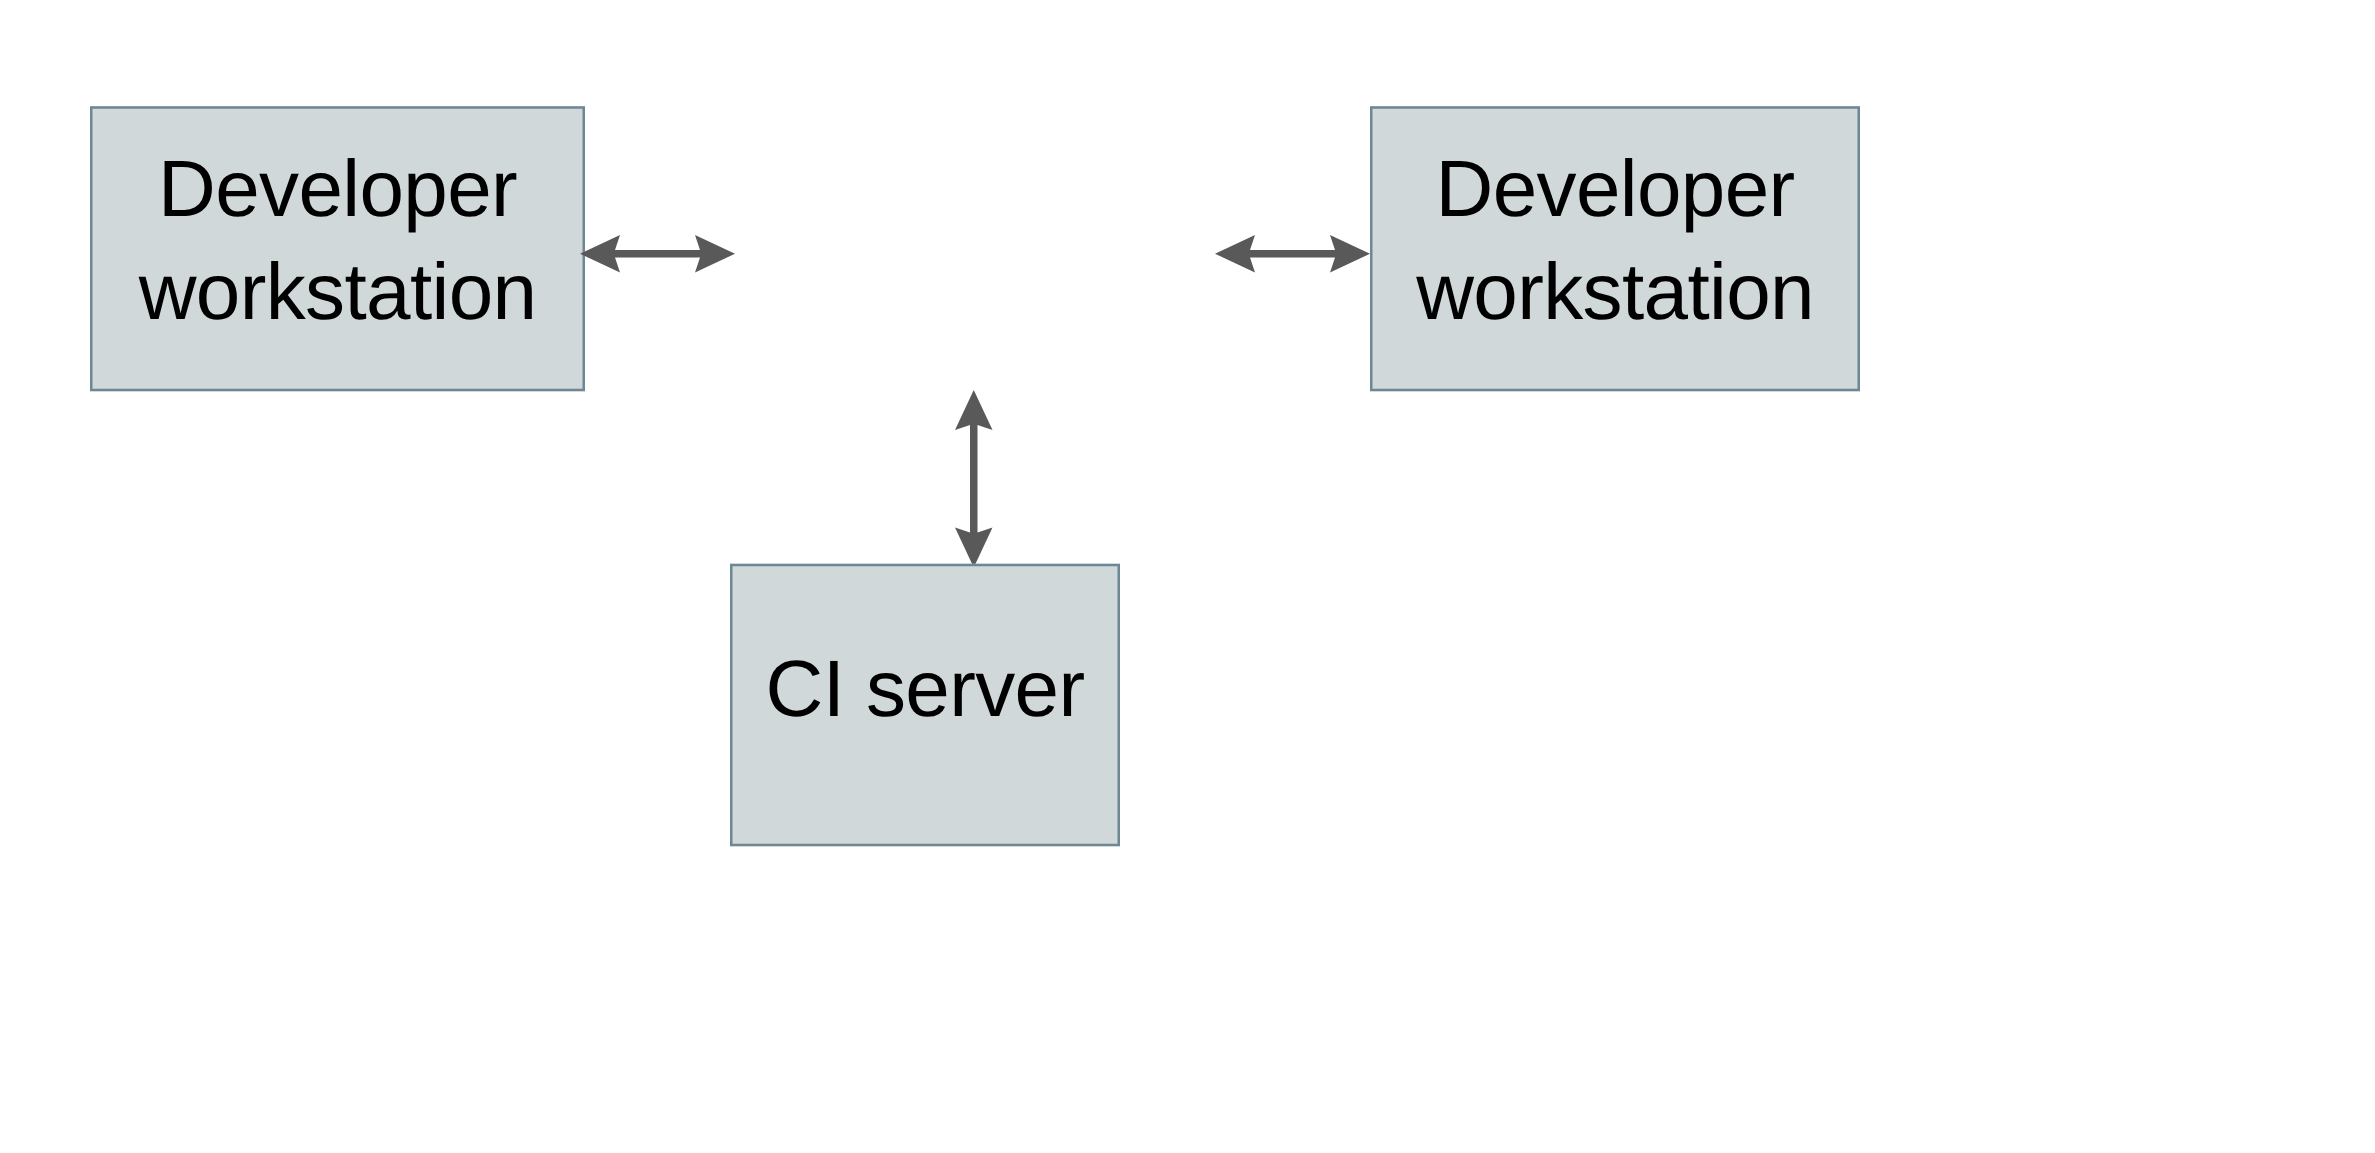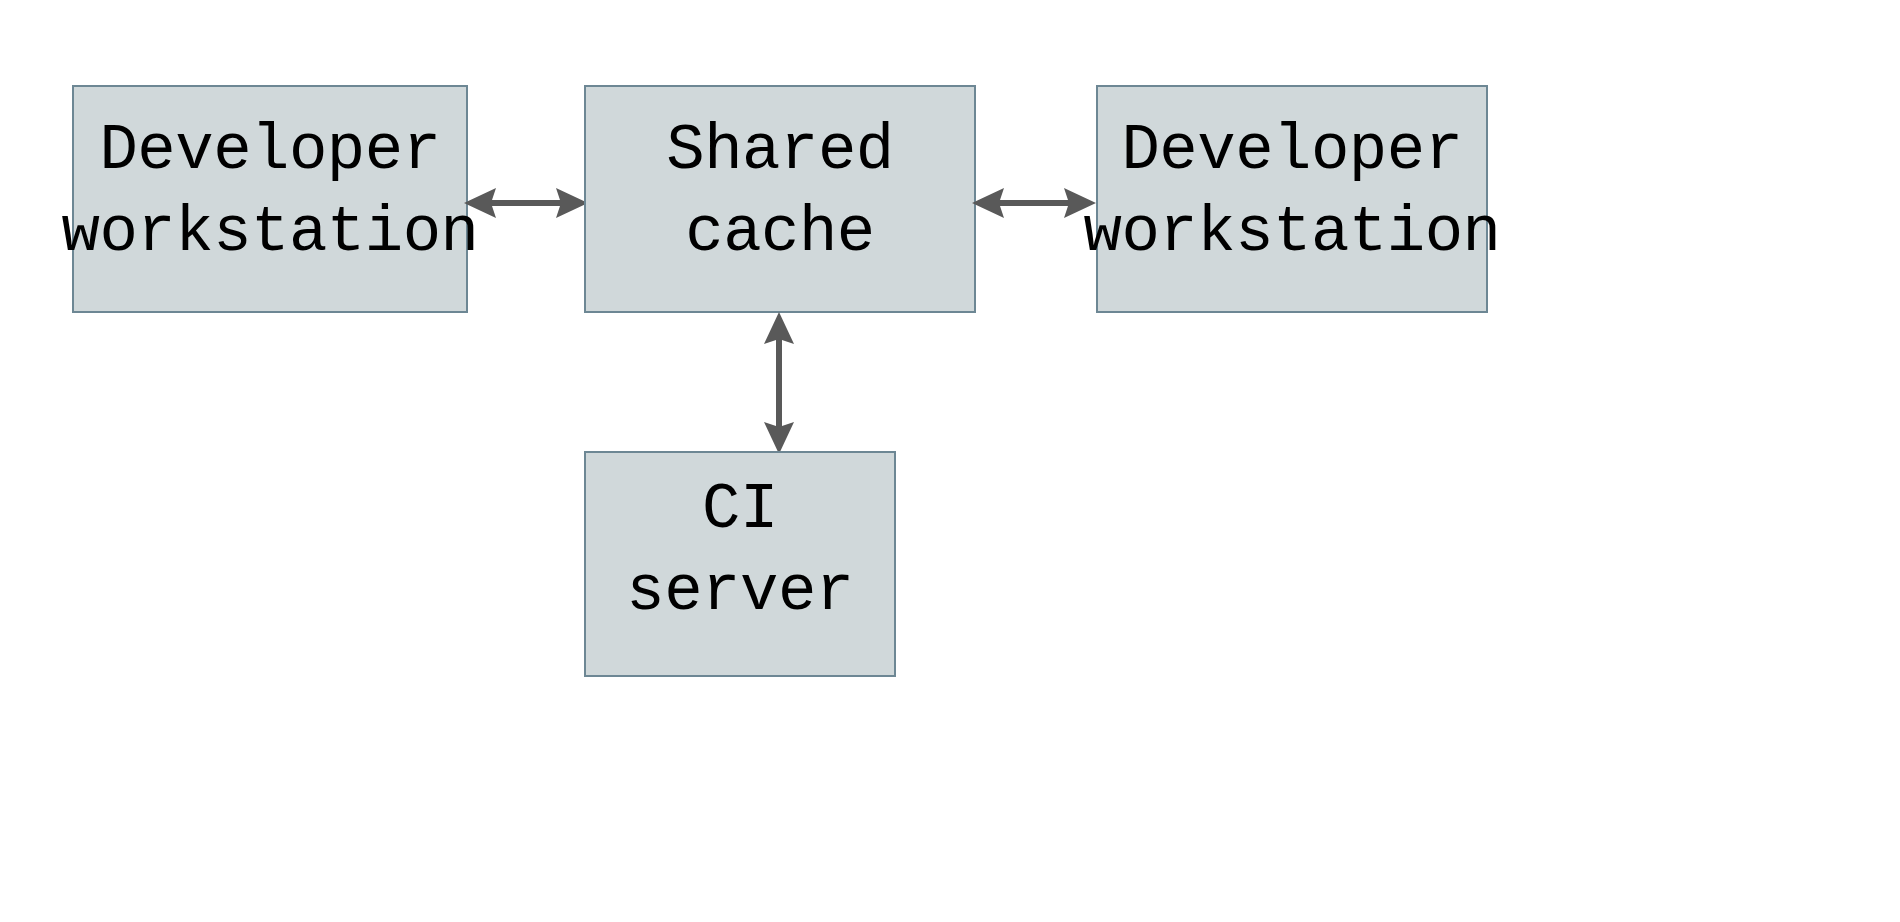--- a/index.html
+++ b/index.html
@@ -23,21 +23,21 @@
     position: absolute;
     box-sizing: border-box;
     background: #d0d8da;
     border: 2px solid #6d8794;
     display: flex;
     align-items: center;
     justify-content: center;
     text-align: center;
   }
   .node-label {
-    font-family: Liberation Mono, monospace;
+    font-family: Liberation Sans, sans-serif;
     font-size: 64px;
     line-height: 1.28;
     color: #000000;
     font-weight: 400;
     letter-spacing: -0.5px;
     white-space: pre-line;
     padding: 0 8px;
   }
   
   #node-dev-left   { left: 72px;  top: 85px;  width: 396px; height: 228px; }
@@ -69,24 +69,20 @@
   </div>
 
   <div class="edge" id="edge-left-shared">
     <svg width="128" height="46" viewBox="0 0 128 46" aria-hidden="true">
       <g fill="#595959" stroke="none">
         <path d="M 2 23 L 34 8 L 30 20 L 98 20 L 94 8 L 126 23 L 94 38 L 98 26 L 30 26 L 34 38 Z"></path>
       </g>
     </svg>
   </div>
 
-  <div class="node" id="node-shared">
-    <span class="node-label">Shared
-cache</span>
-  </div>
 
   <div class="edge" id="edge-shared-right">
     <svg width="128" height="46" viewBox="0 0 128 46" aria-hidden="true">
       <g fill="#595959" stroke="none">
         <path d="M 2 23 L 34 8 L 30 20 L 98 20 L 94 8 L 126 23 L 94 38 L 98 26 L 30 26 L 34 38 Z"></path>
       </g>
     </svg>
   </div>
 
   <div class="node" id="node-dev-right">

